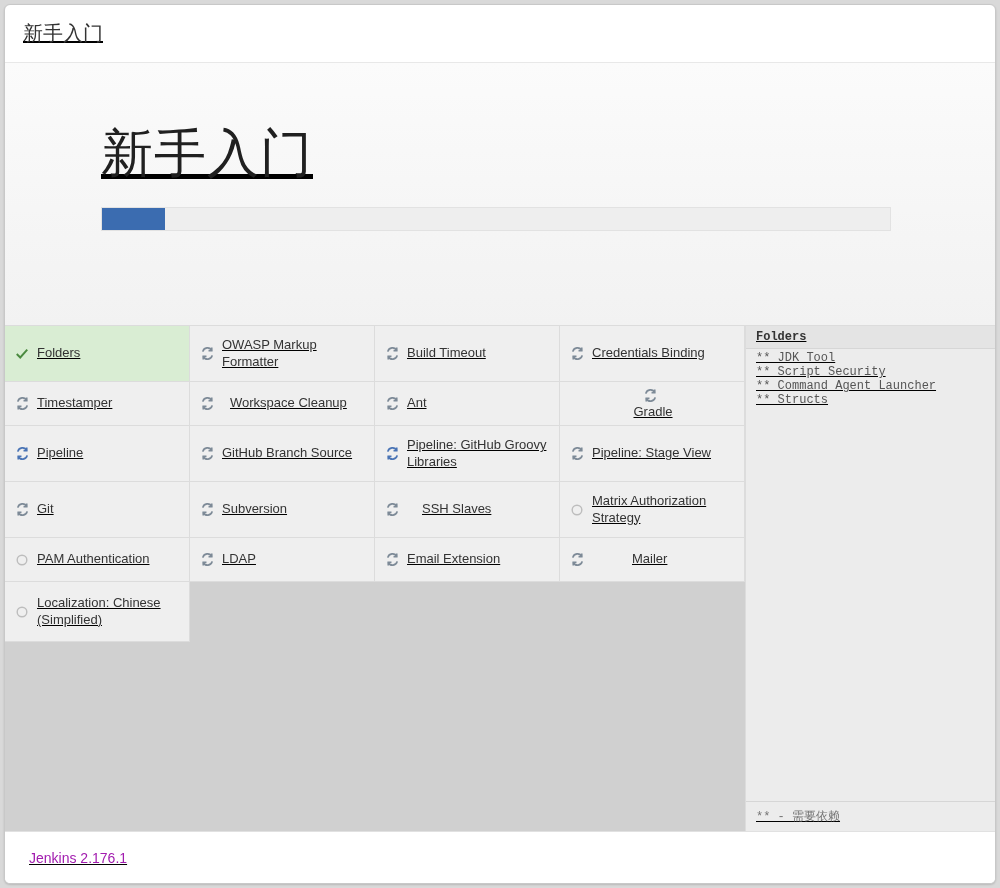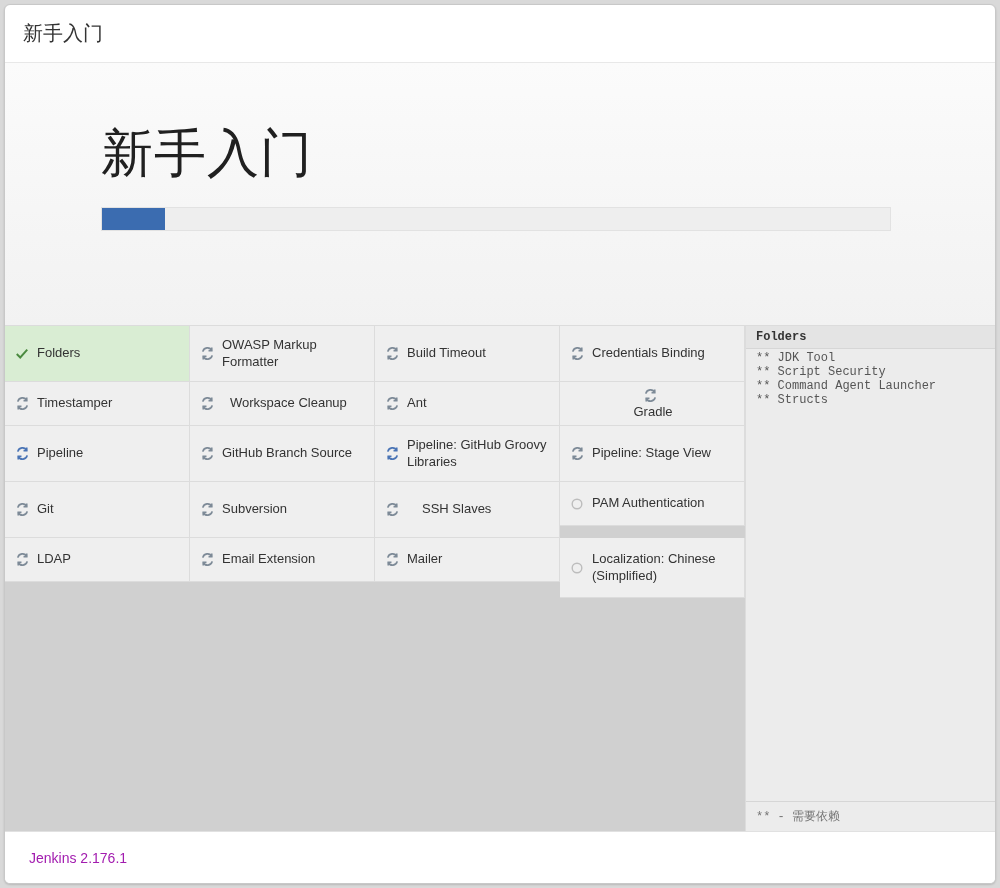--- a/index.html
+++ b/index.html
@@ -9,20 +9,21 @@
     width: 992px;
     height: 880px;
     margin: 4px;
     background: #fff;
     border: 1px solid #c8c8c8;
     border-radius: 6px;
     box-shadow: 0 1px 2px rgba(0,0,0,0.15);
     overflow: hidden;
     display: flex;
     flex-direction: column;
+    text-decoration: underline;
   }
   .titlebar {
     height: 58px;
     padding: 0 18px;
     display: flex;
     align-items: center;
     font-size: 20px;
     color: #333;
     border-bottom: 1px solid #e8e8e8;
   }
@@ -303,26 +304,34 @@
           <span class="ico">
             <svg width="15" height="15" viewBox="0 0 16 16">
               <path class="ic-sync" d="M3 6 A5 5 0 0 1 12.5 5"></path>
               <path class="ic-sync" d="M13 10 A5 5 0 0 1 3.5 11"></path>
               <path class="ic-sync" d="M12.5 2.5 L12.5 5 L10 5" stroke-linecap="square"></path>
               <path class="ic-sync" d="M3.5 13.5 L3.5 11 L6 11" stroke-linecap="square"></path>
             </svg>
           </span>
           <span class="lbl">SSH Slaves</span>
         </div>
-        <div class="cell" style="height: 44px;">
+        <div class="cell" style="height: 56px;">
           <span class="ico">
             <svg width="14" height="14" viewBox="0 0 16 16">
               <circle class="ic-circle" cx="8" cy="8" r="5.5"></circle>
             </svg>
           </span>
+          <span class="lbl">Matrix Authorization Strategy</span>
+        </div>
+        <div class="cell" style="height: 44px;">
+          <span class="ico">
+            <svg width="14" height="14" viewBox="0 0 16 16">
+              <circle class="ic-circle" cx="8" cy="8" r="5.5"></circle>
+            </svg>
+          </span>
           <span class="lbl">PAM Authentication</span>
         </div>
         <div class="cell" style="height: 44px;">
           <span class="ico">
             <svg width="15" height="15" viewBox="0 0 16 16">
               <path class="ic-sync" d="M3 6 A5 5 0 0 1 12.5 5"></path>
               <path class="ic-sync" d="M13 10 A5 5 0 0 1 3.5 11"></path>
               <path class="ic-sync" d="M12.5 2.5 L12.5 5 L10 5" stroke-linecap="square"></path>
               <path class="ic-sync" d="M3.5 13.5 L3.5 11 L6 11" stroke-linecap="square"></path>
             </svg>
@@ -333,21 +342,21 @@
           <span class="ico">
             <svg width="15" height="15" viewBox="0 0 16 16">
               <path class="ic-sync" d="M3 6 A5 5 0 0 1 12.5 5"></path>
               <path class="ic-sync" d="M13 10 A5 5 0 0 1 3.5 11"></path>
               <path class="ic-sync" d="M12.5 2.5 L12.5 5 L10 5" stroke-linecap="square"></path>
               <path class="ic-sync" d="M3.5 13.5 L3.5 11 L6 11" stroke-linecap="square"></path>
             </svg>
           </span>
           <span class="lbl">Email Extension</span>
         </div>
-        <div class="cell" style="height: 44px;">
+        <div class="cell" style="height: 44px; gap: 40px;">
           <span class="ico">
             <svg width="15" height="15" viewBox="0 0 16 16">
               <path class="ic-sync" d="M3 6 A5 5 0 0 1 12.5 5"></path>
               <path class="ic-sync" d="M13 10 A5 5 0 0 1 3.5 11"></path>
               <path class="ic-sync" d="M12.5 2.5 L12.5 5 L10 5" stroke-linecap="square"></path>
               <path class="ic-sync" d="M3.5 13.5 L3.5 11 L6 11" stroke-linecap="square"></path>
             </svg>
           </span>
           <span class="lbl">Mailer</span>
         </div>

